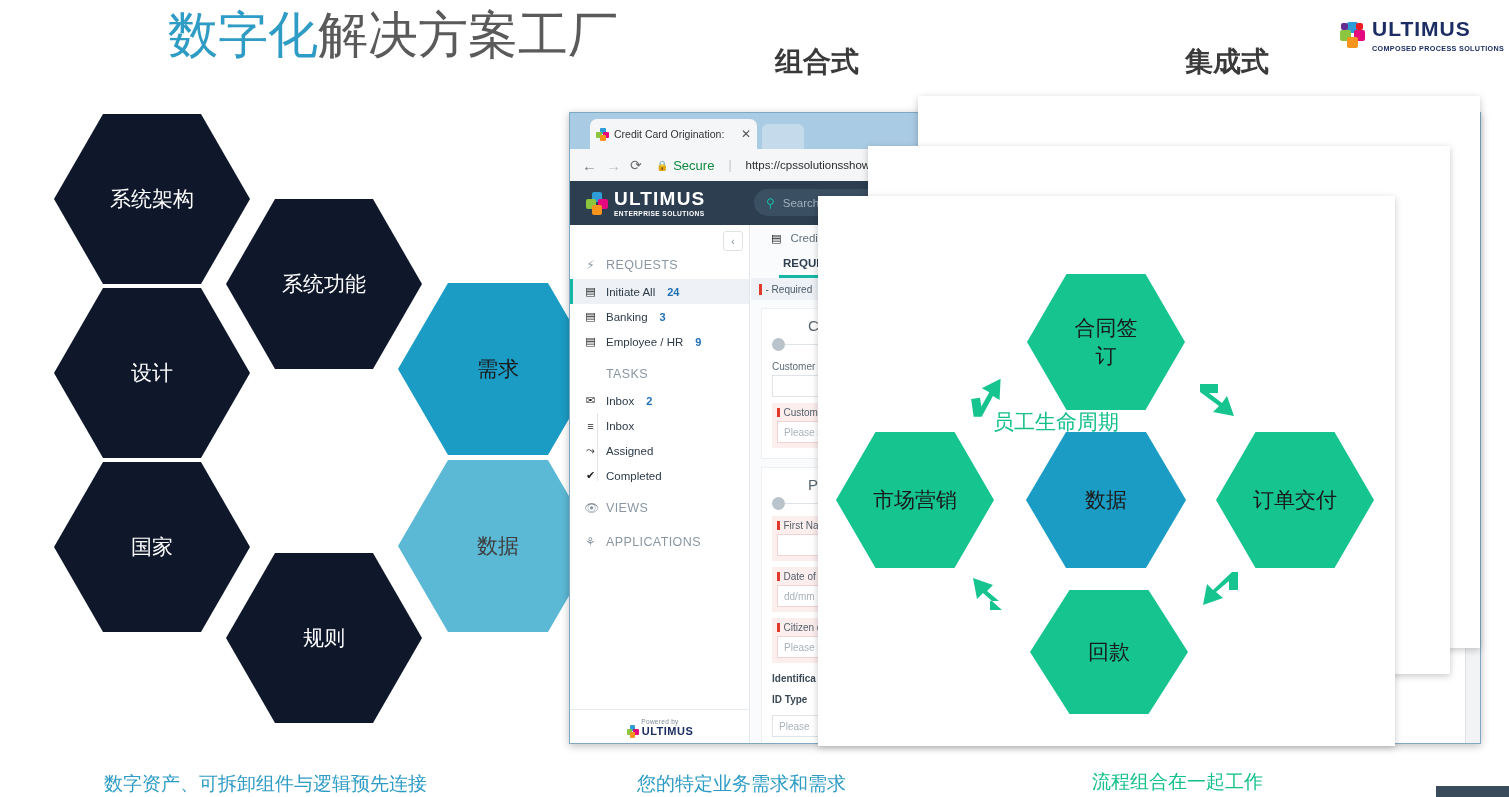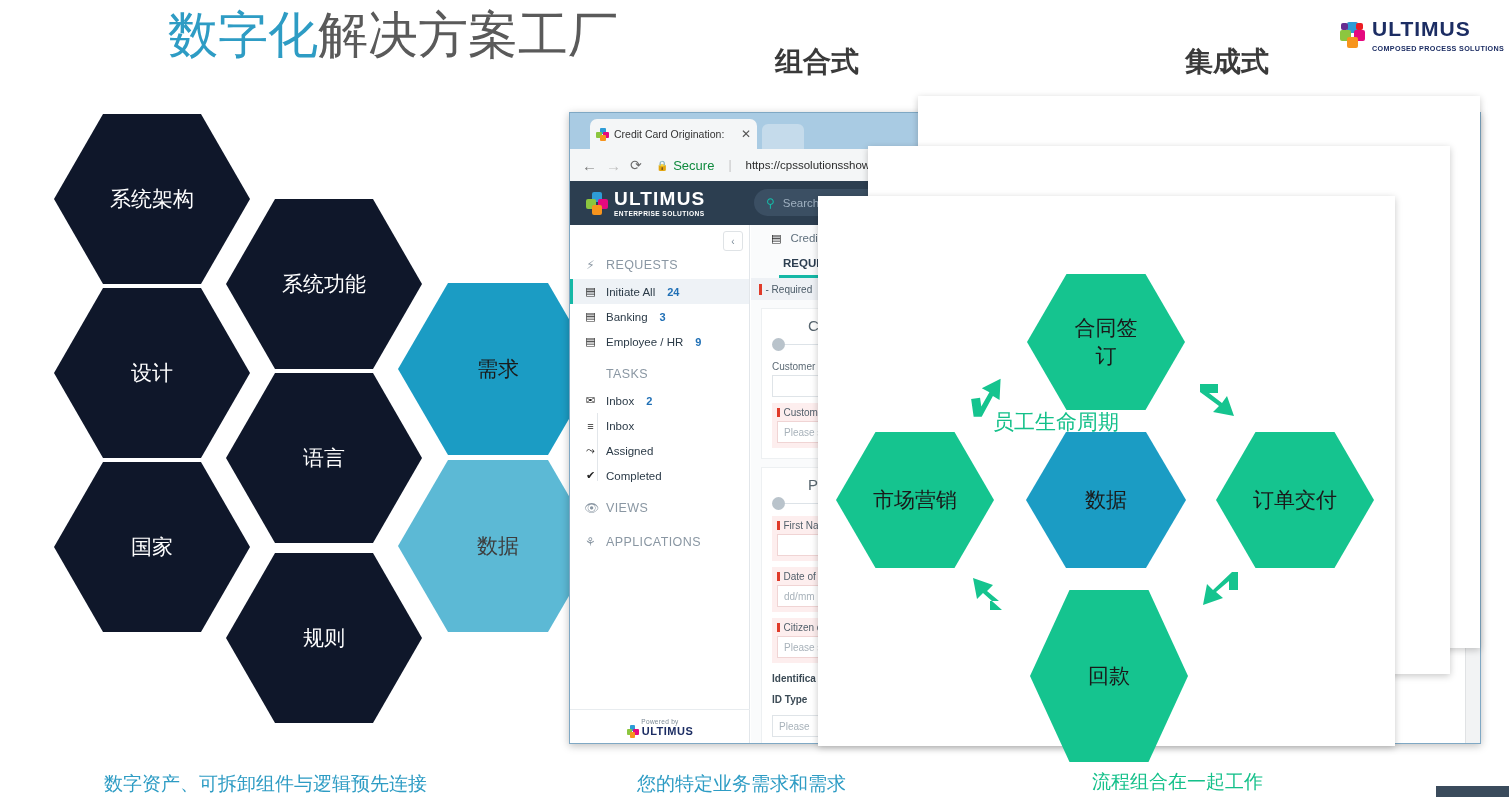--- a/index.html
+++ b/index.html
@@ -187,23 +187,20 @@
     </div>
 
   <div class="hex navy" style="left:226px;top:199px;width:196px;height:170px;">
     <span>系统功能</span>
     </div>
 
   <div class="hex navy" style="left:54px;top:288px;width:196px;height:170px;">
     <span>设计</span>
     </div>
 
-  <div class="hex navy" style="left:226px;top:373px;width:196px;height:170px;">
-    <span>语言</span>
-    </div>
 
   <div class="hex navy" style="left:54px;top:462px;width:196px;height:170px;">
     <span>国家</span>
     </div>
 
   <div class="hex navy" style="left:226px;top:553px;width:196px;height:170px;">
     <span>规则</span>
     </div>
 
   <div class="hex teal" style="left:398px;top:283px;width:200px;height:172px;">
@@ -422,21 +419,21 @@
   </div>
 
   <div class="ghex green" style="left:1027px;top:274px;width:158px;height:136px;">
     <span style="width:66px;">合同签订</span>
     </div>
 
   <div class="ghex green" style="left:1216px;top:432px;width:158px;height:136px;">
     <span>订单交付</span>
     </div>
 
-  <div class="ghex green" style="left:1030px;top:590px;width:158px;height:172px;text-align:center;">
+  <div class="ghex green" style="left:1030px;top:590px;width:158px;height:124px;text-align:center;">
     <span>回款</span>
     </div>
 
   <div class="ghex green" style="left:836px;top:432px;width:158px;height:136px;">
     <span>市场营销</span>
     </div>
 
   <div class="ghex blue" style="left:1026px;top:432px;width:160px;height:136px;">
     <span>数据</span>
     </div>

